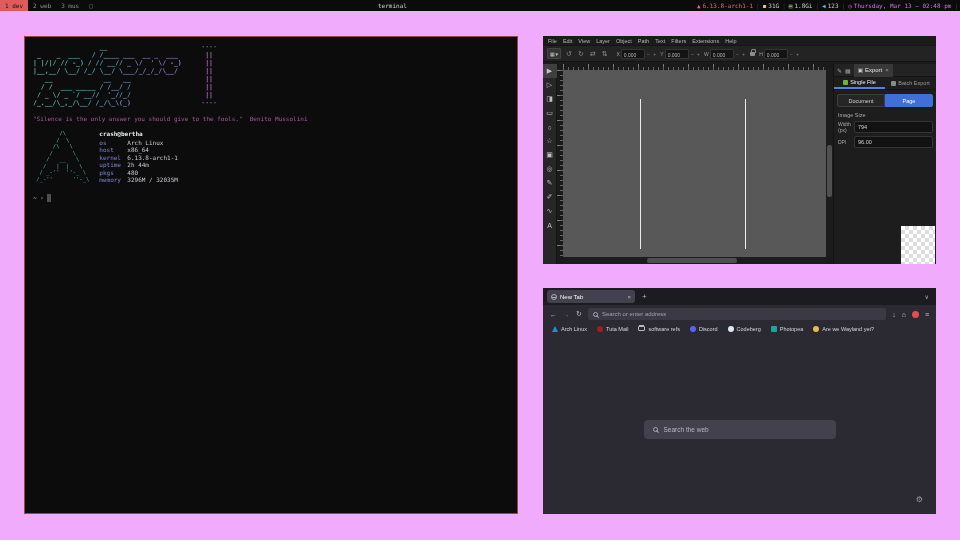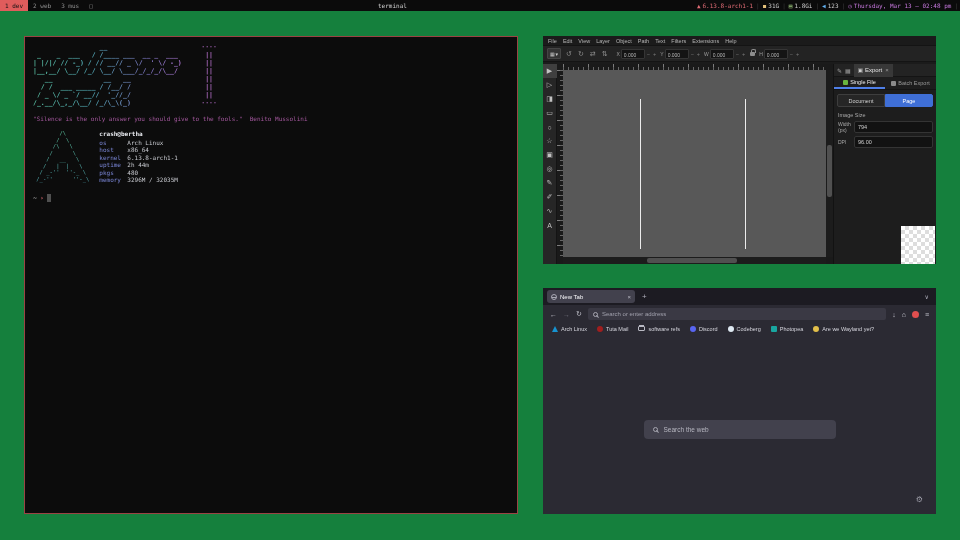--- a/index.html
+++ b/index.html
@@ -1,18 +1,18 @@
 <!DOCTYPE html>
 <html><head>
 <meta charset="utf-8">
 <style>
   *{margin:0;padding:0;box-sizing:border-box}
   html,body{width:960px;height:540px;background:#000;overflow:hidden}
   body{font-family:"DejaVu Sans Mono",monospace}
-  .stage{position:relative;width:960px;height:540px;background:#15803d}
+  .stage{position:relative;width:960px;height:540px;background:#f0abfc}
 
   
   .topbar{position:absolute;left:0;top:0;width:960px;height:11px;background:#0b0b0b;
     display:flex;align-items:center;font-size:6px;color:#9a9a9a}
   .tags{display:flex;height:11px;align-items:center}
   .tag{padding:0 5px;height:11px;line-height:11px;color:#8f8f8f}
   .tag.active{background:#e05c5c;color:#121212}
   .layout-sym{padding:0 5px;color:#8f8f8f}
   .bar-title{position:absolute;left:378px;color:#cfcfcf}
   .status{position:absolute;right:2px;display:flex;align-items:center;gap:3px}

